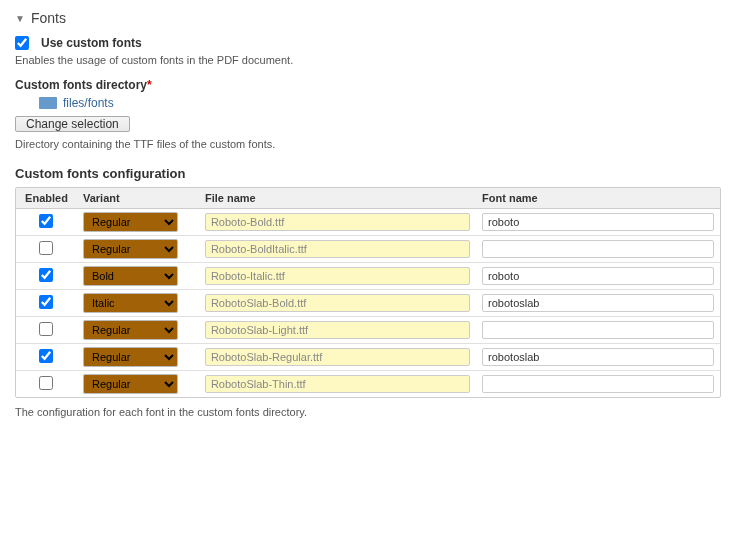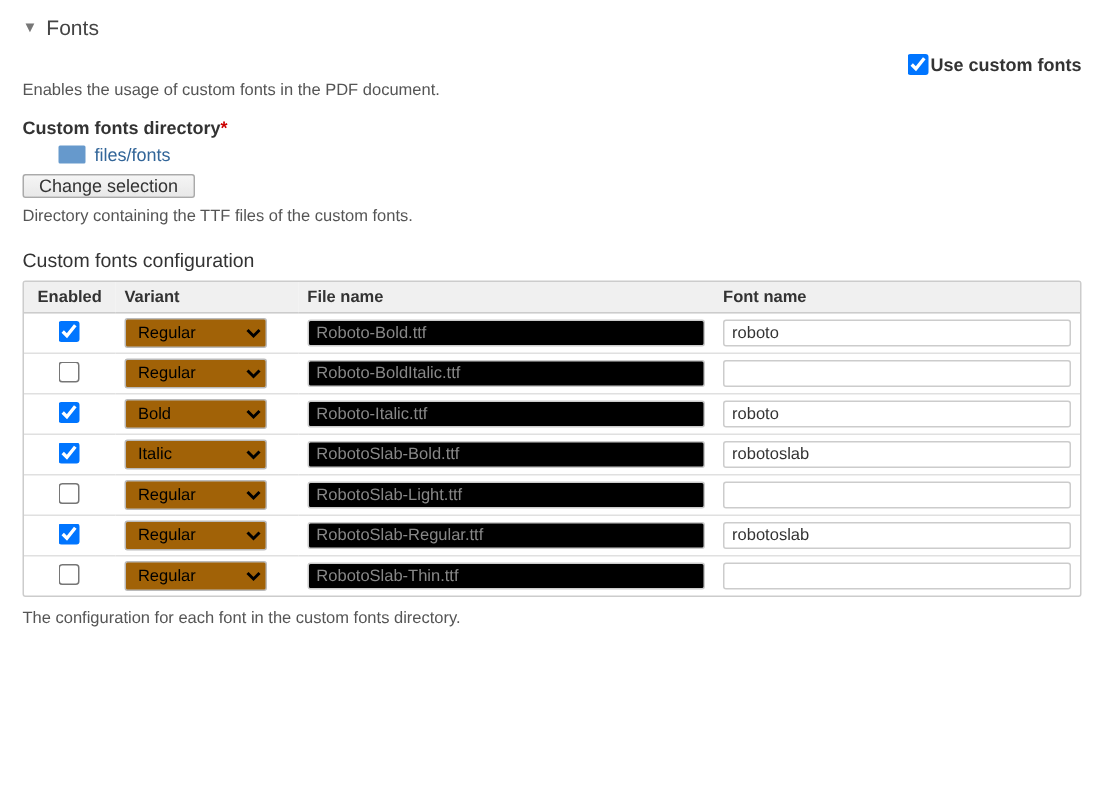--- a/index.html
+++ b/index.html
@@ -24,23 +24,22 @@
       color: #777;
     }
     .section-title {
       font-size: 14px;
       font-weight: normal;
       color: #444;
     }
     .checkbox-row {
       display: flex;
       align-items: center;
-      gap: 1px;
+      gap: 12px;
       margin-bottom: 4px;
-      justify-content: flex-end;
     }
     .checkbox-row input[type="checkbox"] {
       width: 14px;
       height: 14px;
     }
     .checkbox-label {
       font-weight: bold;
       font-size: 12px;
     }
     .helper-text {
@@ -84,21 +83,21 @@
       cursor: pointer;
       border-radius: 2px;
       margin-bottom: 6px;
     }
     .dir-helper {
       font-size: 11px;
       color: #555;
       margin-bottom: 16px;
     }
     .config-title {
-      font-weight: normal;
+      font-weight: bold;
       font-size: 13px;
       margin-bottom: 6px;
     }
     .table-wrapper {
       border: 1px solid #ccc;
       border-radius: 2px;
       overflow: hidden;
       margin-bottom: 8px;
     }
     table {
@@ -137,21 +136,21 @@
       border: 1px solid #bbb;
       border-radius: 2px;
       background: #a16207;
     }
     .filename-input {
       width: 100%;
       padding: 2px 5px;
       font-size: 11px;
       border: 1px solid #ccc;
       border-radius: 2px;
-      background: #000000;
+      background: #fef9c3;
       color: #888;
     }
     .fontname-input {
       width: 100%;
       padding: 2px 5px;
       font-size: 11px;
       border: 1px solid #ccc;
       border-radius: 2px;
       background: #fff;
       color: #333;

